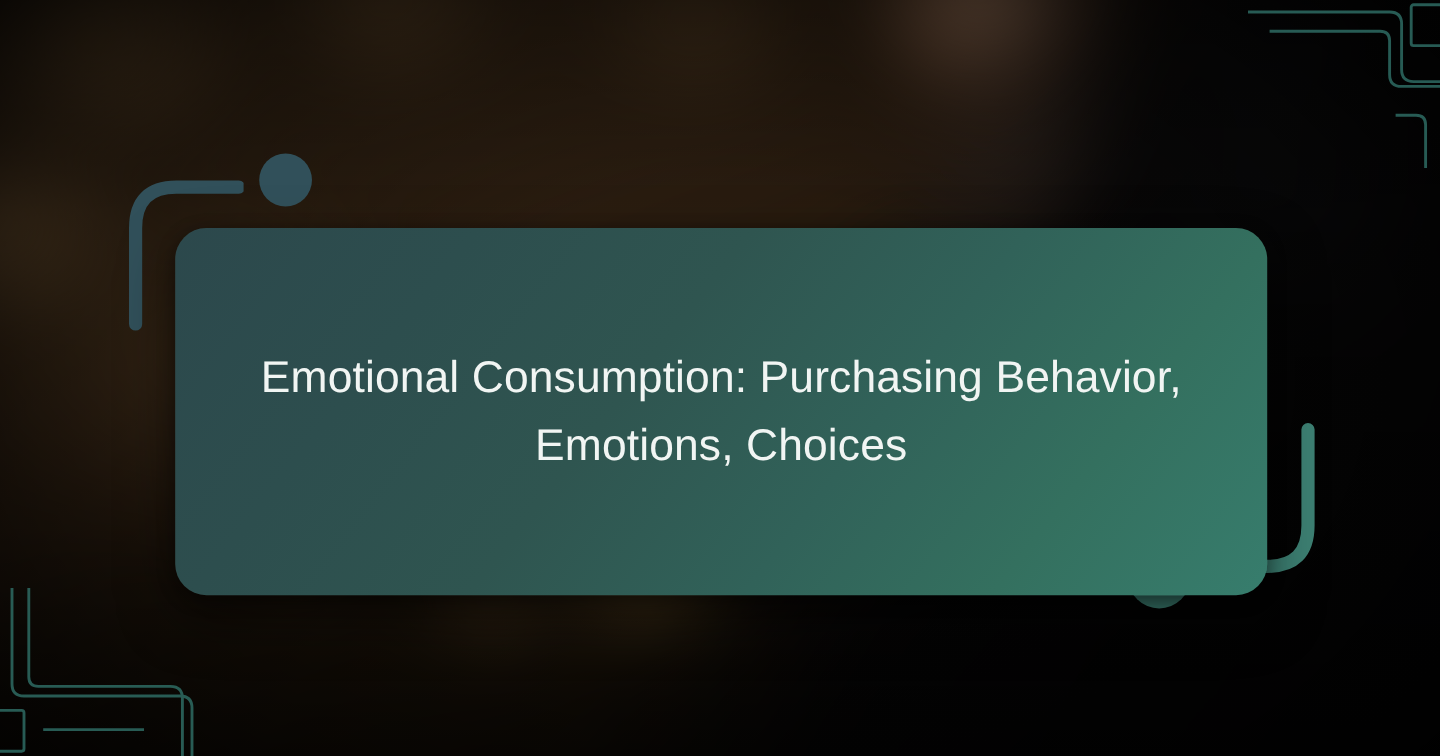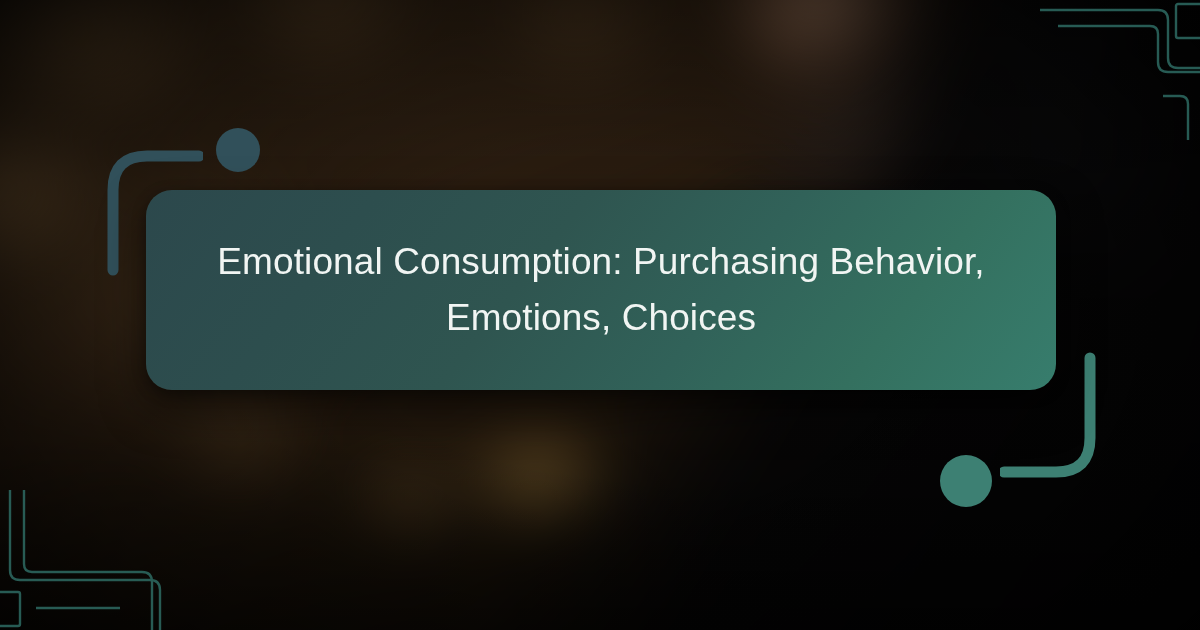--- a/index.html
+++ b/index.html
@@ -92,21 +92,21 @@
     width: 52px; height: 52px;
     background: #3d8073;
   }
 
   
   .card {
     position: absolute;
     left: 146px;
     top: 190px;
     width: 910px;
-    height: 200px;
+    height: 306px;
     border-radius: 26px;
     background: linear-gradient(128deg,
         #2c484c 0%,
         #2d4e4e 22%,
         #2f5550 42%,
         #316259 62%,
         #34705f 80%,
         #377d6d 100%);
     box-shadow: 0 18px 44px rgba(0,0,0,0.50), 0 4px 14px rgba(0,0,0,0.34);
     display: flex;

